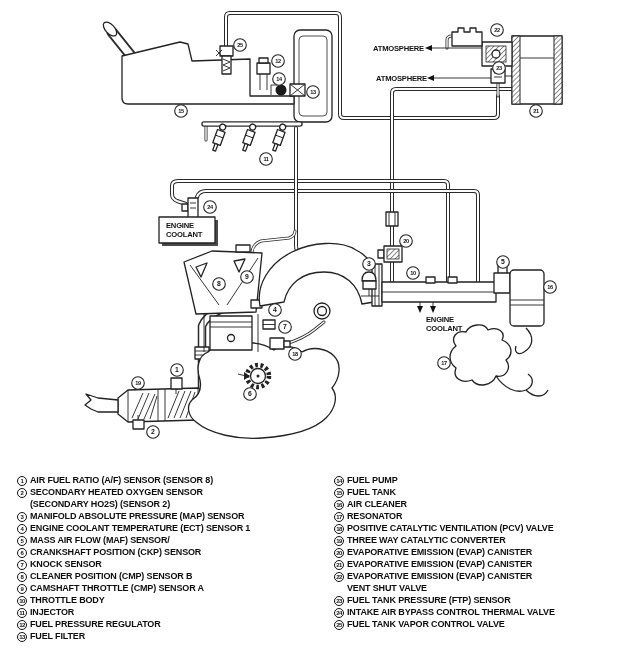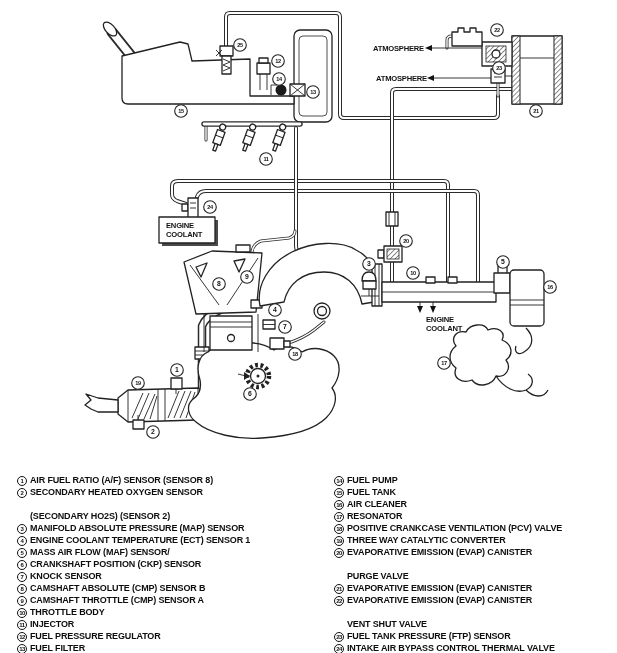--- a/index.html
+++ b/index.html
@@ -20,21 +20,21 @@
   .thin{fill:none;stroke:#222;stroke-width:0.9;}
   .ann{font:bold 7.6px "Liberation Sans",sans-serif;fill:#111;letter-spacing:-0.2px;}
   .co{fill:#fff;stroke:#222;stroke-width:1.1;}
   .cot{font:bold 6.8px "Liberation Sans",sans-serif;fill:#111;text-anchor:middle;}
   
   .legend{position:absolute;top:474px;font:bold 9px "Liberation Sans",sans-serif;
           color:#0d0d0d;letter-spacing:-0.15px;}
   #legend-left{left:17px;width:310px;}
   #legend-right{left:334px;width:282px;}
   .lrow{line-height:12px;white-space:nowrap;}
-  .lrow.cont{padding-left:13px;margin-top:12px;}
+  .lrow.cont{padding-left:13px;}
   .lnum{display:inline-block;width:10px;height:10px;border:1px solid #111;border-radius:50%;
         font-size:6px;font-weight:bold;line-height:9px;text-align:center;box-sizing:border-box;
         margin-right:3px;vertical-align:0.5px;letter-spacing:-0.5px;}
 </style>
 </head>
 <body>
 
 <svg id="dia" width="617" height="653" viewBox="0 0 617 653">
   <defs>
     <pattern id="hatch" patternUnits="userSpaceOnUse" width="3.5" height="3.5" patternTransform="rotate(45)">
@@ -378,35 +378,34 @@
 
 <div id="legend-left" class="legend">
     <div class="lrow"><span class="lnum">1</span><span>AIR FUEL RATIO (A/F) SENSOR (SENSOR 8)</span></div>
     <div class="lrow"><span class="lnum">2</span><span>SECONDARY HEATED OXYGEN SENSOR</span></div>
     <div class="lrow cont">(SECONDARY HO2S) (SENSOR 2)</div>
     <div class="lrow"><span class="lnum">3</span><span>MANIFOLD ABSOLUTE PRESSURE (MAP) SENSOR</span></div>
     <div class="lrow"><span class="lnum">4</span><span>ENGINE COOLANT TEMPERATURE (ECT) SENSOR 1</span></div>
     <div class="lrow"><span class="lnum">5</span><span>MASS AIR FLOW (MAF) SENSOR/</span></div>
     <div class="lrow"><span class="lnum">6</span><span>CRANKSHAFT POSITION (CKP) SENSOR</span></div>
     <div class="lrow"><span class="lnum">7</span><span>KNOCK SENSOR</span></div>
-    <div class="lrow"><span class="lnum">8</span><span>CAMSHAFT ABSOLUTE (CMP) SENSOR B</span></div>
+    <div class="lrow"><span class="lnum">8</span><span>CLEANER POSITION (CMP) SENSOR B</span></div>
     <div class="lrow"><span class="lnum">9</span><span>CAMSHAFT THROTTLE (CMP) SENSOR A</span></div>
     <div class="lrow"><span class="lnum">10</span><span>THROTTLE BODY</span></div>
     <div class="lrow"><span class="lnum">11</span><span>INJECTOR</span></div>
     <div class="lrow"><span class="lnum">12</span><span>FUEL PRESSURE REGULATOR</span></div>
     <div class="lrow"><span class="lnum">13</span><span>FUEL FILTER</span></div>
   </div>
 <div id="legend-right" class="legend">
     <div class="lrow"><span class="lnum">14</span><span>FUEL PUMP</span></div>
     <div class="lrow"><span class="lnum">15</span><span>FUEL TANK</span></div>
     <div class="lrow"><span class="lnum">16</span><span>AIR CLEANER</span></div>
     <div class="lrow"><span class="lnum">17</span><span>RESONATOR</span></div>
-    <div class="lrow"><span class="lnum">18</span><span>POSITIVE CRANKCASE VENTILATION (PCV) VALVE</span></div>
+    <div class="lrow"><span class="lnum">18</span><span>POSITIVE CATALYTIC VENTILATION (PCV) VALVE</span></div>
     <div class="lrow"><span class="lnum">19</span><span>THREE WAY CATALYTIC CONVERTER</span></div>
     <div class="lrow"><span class="lnum">20</span><span>EVAPORATIVE EMISSION (EVAP) CANISTER</span></div>
-    <div class="lrow cont">PURGE VALVE</div>
     <div class="lrow"><span class="lnum">21</span><span>EVAPORATIVE EMISSION (EVAP) CANISTER</span></div>
     <div class="lrow"><span class="lnum">22</span><span>EVAPORATIVE EMISSION (EVAP) CANISTER</span></div>
     <div class="lrow cont">VENT SHUT VALVE</div>
     <div class="lrow"><span class="lnum">23</span><span>FUEL TANK PRESSURE (FTP) SENSOR</span></div>
     <div class="lrow"><span class="lnum">24</span><span>INTAKE AIR BYPASS CONTROL THERMAL VALVE</span></div>
     <div class="lrow"><span class="lnum">25</span><span>FUEL TANK VAPOR CONTROL VALVE</span></div>
   </div>
 
 </body></html>

